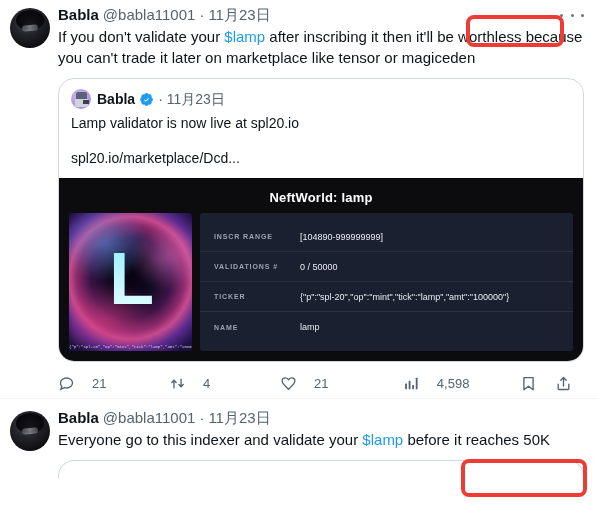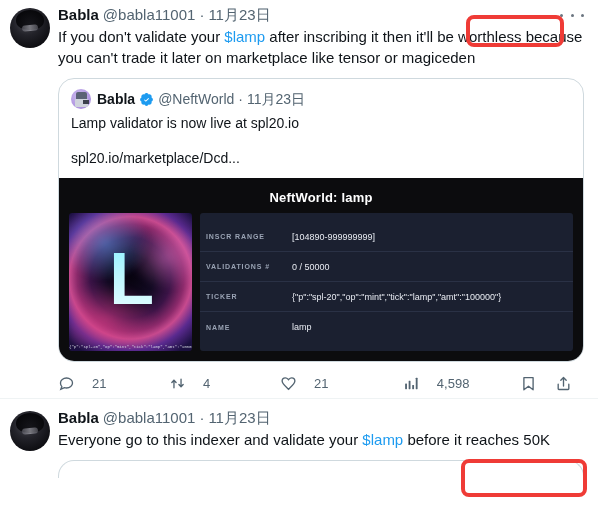--- a/index.html
+++ b/index.html
@@ -130,21 +130,21 @@
     font-family: "Liberation Mono", monospace; font-size: 4px; color:#dfe3ea;
     opacity:.85; white-space: nowrap; overflow: hidden;
   }
   .dc-table {
     flex: 1 1 auto; background: #1b2030; border-radius: 3px;
     display: flex; flex-direction: column; justify-content: center;
     padding: 0 0 0 0;
   }
   .dc-tr {
     display: flex; align-items: center; height: 30px;
-    border-bottom: 1px solid #2a3145; padding: 0 10px 0 6px;
+    border-bottom: 1px solid #2a3145; padding: 0 10px 0 14px;
   }
   .dc-tr:last-child { border-bottom: none; }
   .dc-label {
     width: 86px; flex: 0 0 86px; font-size: 7px; letter-spacing: .9px;
     color: #9aa3b4; text-transform: uppercase; font-weight: bold;
   }
   .dc-value { font-size: 9px; color: #e8ebf2; white-space: nowrap; overflow: hidden; text-overflow: ellipsis; }
   .dc-footer { text-align: center; padding: 9px 0 2px 0; }
   .badge-latest {
     display: inline-block; background: #a7e8d4; color: #11302a;
@@ -202,21 +202,20 @@
             <span class="q-avatar">
               <span class="robot-head"></span>
                 <span class="robot-body"></span>
                 <span class="robot-arm"></span>
             </span>
             <span class="q-dname">Babla</span>
             <svg class="verified" viewBox="0 0 24 24">
               <path fill="#1d9bf0" d="M22.25 12c0-1.43-.88-2.67-2.19-3.34.46-1.39.2-2.9-.81-3.91s-2.52-1.27-3.91-.81C14.67 2.63 13.43 1.75 12 1.75s-2.67.88-3.34 2.19c-1.39-.46-2.9-.2-3.91.81s-1.27 2.52-.81 3.91C2.63 9.33 1.75 10.57 1.75 12s.88 2.67 2.19 3.34c-.46 1.39-.2 2.9.81 3.91s2.52 1.27 3.91.81c.67 1.31 1.91 2.19 3.34 2.19s2.67-.88 3.34-2.19c1.39.46 2.9.2 3.91-.81s1.27-2.52.81-3.91c1.31-.67 2.19-1.91 2.19-3.34z"></path>
               <path fill="#fff" d="M10.88 15.76l-2.9-2.9 1.06-1.06 1.84 1.84 4.08-4.08 1.06 1.06z"></path>
             </svg>
-            <span class="q-handle">@NeftWorld</span>
             <span class="q-dot">·</span>
             <span class="q-date">11月23日</span>
           </div>
           <div class="q-text">
             <p>Lamp validator is now live at spl20.io</p>
             <p>spl20.io/marketplace/Dcd...</p>
           </div>
         </div>
 
         <div class="darkcard">

